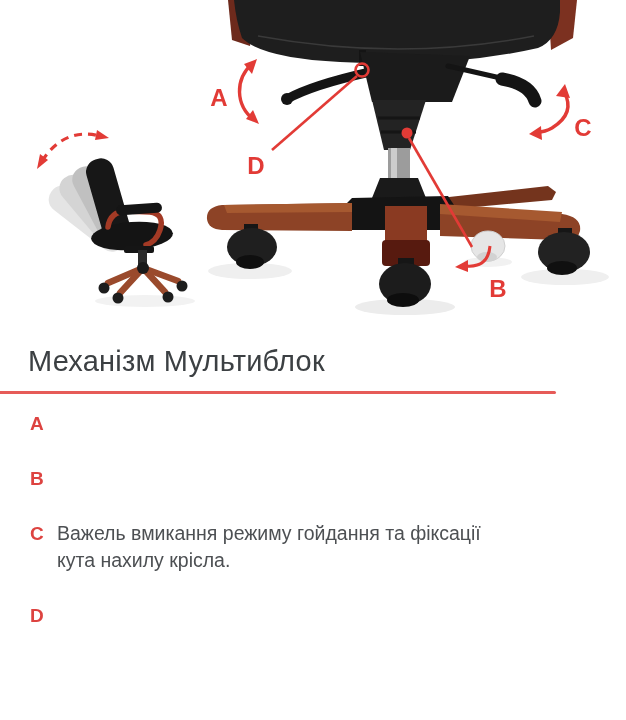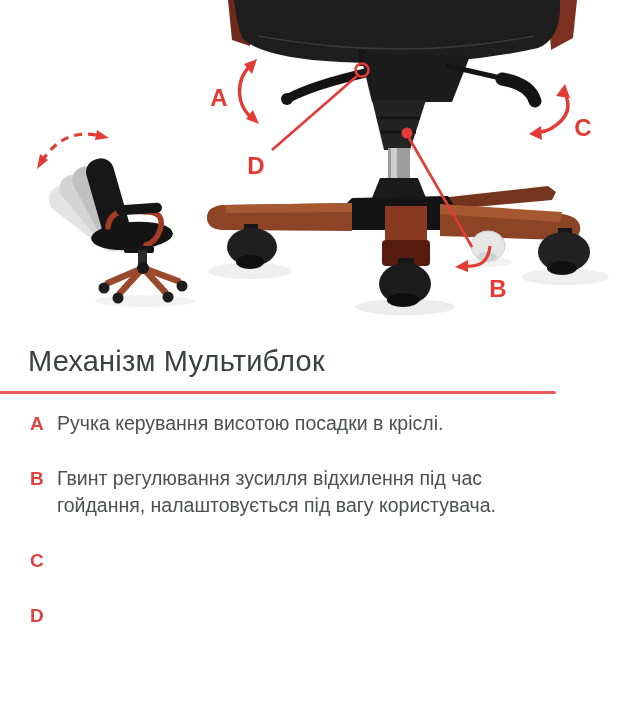--- a/index.html
+++ b/index.html
@@ -195,26 +195,25 @@
   </g>
 </svg>
 </div>
 
 <h1 class="page-title">Механізм Мультиблок</h1>
 <div class="divider"></div>
 
 <ul class="features">
   <li>
     <span class="feature-key">A</span>
-    <span class="feature-text">Ручка керування висотою посадки в кріслі.</span>
   </li>
   <li>
     <span class="feature-key">B</span>
-    <span class="feature-text">Гвинт регулювання зусилля відхилення під час
-гойдання, налаштовується під вагу користувача.</span>
   </li>
   <li>
     <span class="feature-key">C</span>
+    <span class="feature-text">Важель вмикання режиму гойдання та фіксації
+кута нахилу крісла.</span>
   </li>
   <li>
     <span class="feature-key">D</span>
   </li>
 </ul>
 
 </body></html>

